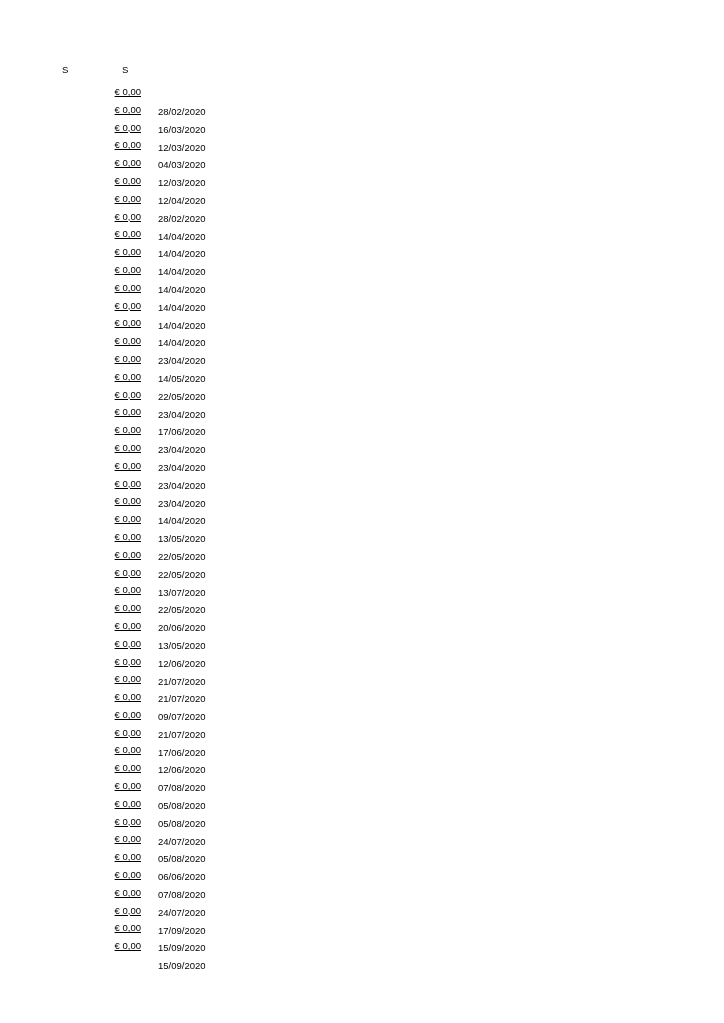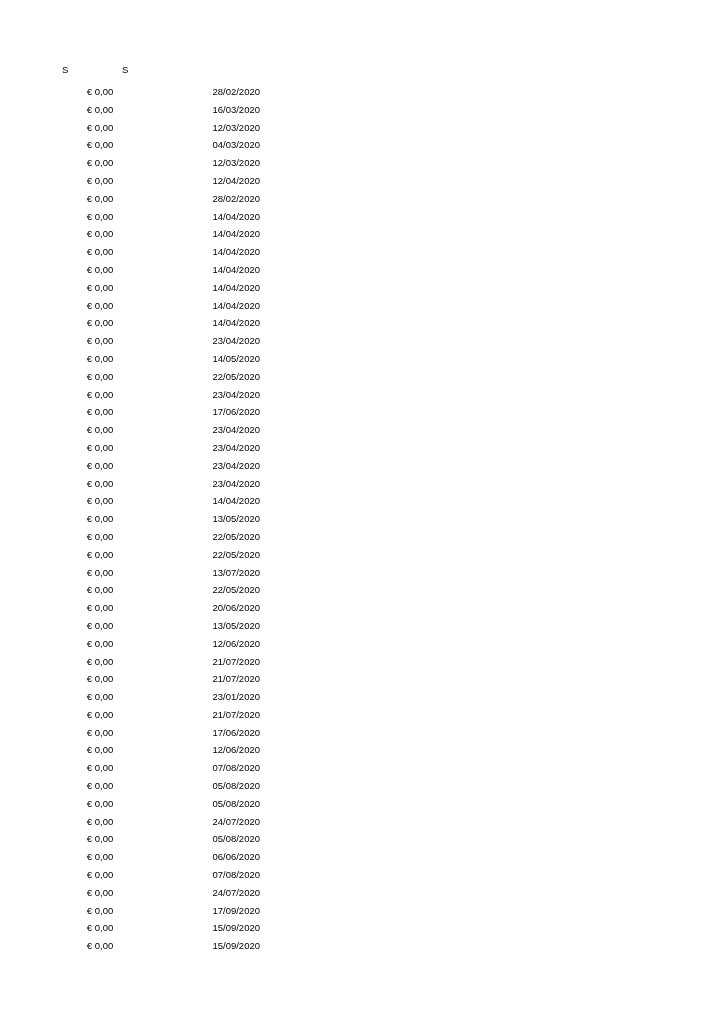--- a/index.html
+++ b/index.html
@@ -51,28 +51,30 @@
   }
   .cell {
     position: absolute;
     font-family: "Liberation Sans", "DejaVu Sans", sans-serif;
     font-size: 9.5px;
     line-height: 13px;
     color: #000000;
     white-space: nowrap;
   }
   .cell-amount {
-    left: 70px;
+    left: 81px;
     width: 60px;
-    text-align: center;
+    text-align: right;
+    text-decoration: underline;
   }
   .cell-date {
-    left: 180px;
+    left: 158px;
     width: 80px;
-    text-align: right;
+    text-align: left;
+    margin-top: 20px;
   }
 </style>
 </head>
 <body>
 
 <div class="page">
 
   <div class="header-row">
     <div class="header-cell col-a">S</div>
     <div class="header-cell col-b">S</div>
@@ -210,21 +212,21 @@
       <div class="row">
         <div class="cell cell-amount">€ 0,00</div>
         <div class="cell cell-date">21/07/2020</div>
       </div>
       <div class="row">
         <div class="cell cell-amount">€ 0,00</div>
         <div class="cell cell-date">21/07/2020</div>
       </div>
       <div class="row">
         <div class="cell cell-amount">€ 0,00</div>
-        <div class="cell cell-date">23/01/2020</div>
+        <div class="cell cell-date">09/07/2020</div>
       </div>
       <div class="row">
         <div class="cell cell-amount">€ 0,00</div>
         <div class="cell cell-date">21/07/2020</div>
       </div>
       <div class="row">
         <div class="cell cell-amount">€ 0,00</div>
         <div class="cell cell-date">17/06/2020</div>
       </div>
       <div class="row">

